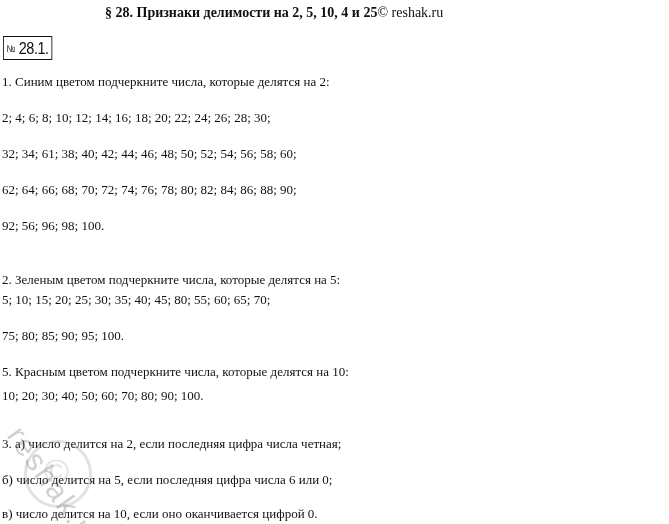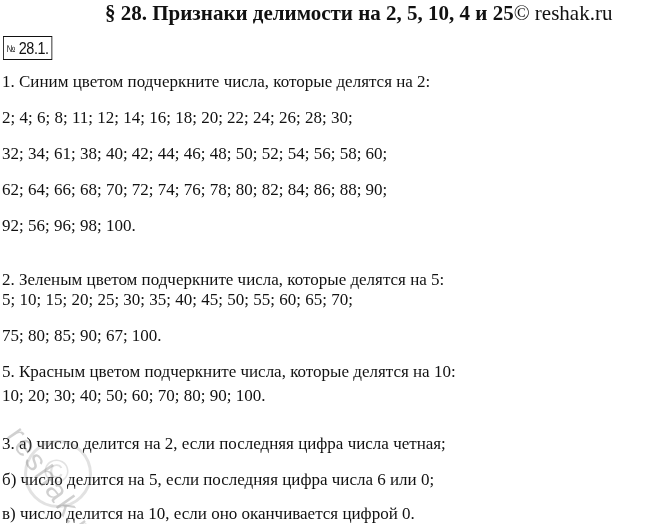--- a/index.html
+++ b/index.html
@@ -3,33 +3,33 @@
 <meta charset="utf-8">
 <style>
   html, body { margin: 0; padding: 0; background: #ffffff; }
   body {
     width: 669px; height: 524px; position: relative; overflow: hidden;
     font-family: "Liberation Serif", "DejaVu Serif", serif;
     color: #111111;
   }
   .title {
     position: absolute; left: 105px; top: 0px; width: 564px;
-    font-size: 21px; line-height: 26px; font-weight: bold; white-space: nowrap;
+    font-size: 14px; line-height: 26px; font-weight: bold; white-space: nowrap;
   }
   .title .copy { font-weight: normal; }
   .badge {
     position: absolute; left: 3px; top: 36px;
     border: 1.5px solid #111; padding: 1px 3px 0 3px;
     font-family: "Liberation Sans", "DejaVu Sans", sans-serif;
     font-size: 17px; line-height: 21px; letter-spacing: -0.5px;
     transform: scaleX(0.85); transform-origin: left center;
   }
   .badge .no { font-size: 10px; vertical-align: 2px; }
   .line {
-    position: absolute; left: 2px; font-size: 17px; line-height: 24px; white-space: nowrap;
+    position: absolute; left: 2px; font-size: 13px; line-height: 24px; white-space: nowrap;
   }
   .watermark {
     position: absolute; left: 10px; top: 380px; width: 120px; height: 140px;
     pointer-events: none;
   }
   .watermark .wm-text {
     position: absolute; left: 18px; top: 40px;
     font-family: "Liberation Sans", "DejaVu Sans", sans-serif;
     font-size: 30px; color: rgba(120,120,120,0.35);
     transform: rotate(55deg); transform-origin: left top;
@@ -51,28 +51,28 @@
 <div class="title">
   <span>§ 28. Признаки делимости на 2, 5, 10, 4 и 25</span><span class="copy">© reshak.ru</span>
 </div>
 
 <div class="badge">
   <span class="no">№</span>
   <span>28.1.</span>
 </div>
 
 <div class="line" style="top:70px">1.  Синим цветом подчеркните числа, которые делятся на 2:</div>
-<div class="line nums" style="top:106px">2;  4;  6;  8;  11;  12;  14;  16;  18;  20;  22;  24;  26;  28;  30;</div>
+<div class="line nums" style="top:106px">2;  4;  6;  8;  10;  12;  14;  16;  18;  20;  22;  24;  26;  28;  30;</div>
 <div class="line nums" style="top:142px">32;  34;  61;  38;  40;  42;  44;  46;  48;  50;  52;  54;  56;  58;  60;</div>
 <div class="line nums" style="top:178px">62;  64;  66;  68;  70;  72;  74;  76;  78;  80;  82;  84;  86;  88;  90;</div>
 <div class="line nums" style="top:214px">92;  56;  96;  98;  100.</div>
 
 <div class="line" style="top:268px">2.  Зеленым цветом подчеркните числа, которые делятся на 5:</div>
-<div class="line nums" style="top:288px">5;  10;  15;  20;  25;  30;  35;  40;  45;  50;  55;  60;  65;  70;</div>
-<div class="line nums" style="top:324px">75;  80;  85;  90;  67;  100.</div>
+<div class="line nums" style="top:288px">5;  10;  15;  20;  25;  30;  35;  40;  45;  80;  55;  60;  65;  70;</div>
+<div class="line nums" style="top:324px">75;  80;  85;  90;  95;  100.</div>
 
 <div class="line" style="top:360px">5.  Красным цветом подчеркните числа, которые делятся на 10:</div>
 <div class="line nums" style="top:384px">10;  20;  30;  40;  50;  60;  70;  80;  90;  100.</div>
 
 <div class="line" style="top:432px">3.  а) число делится на 2, если последняя цифра числа четная;</div>
 <div class="line" style="top:468px">б) число делится на 5, если последняя цифра числа 6 или 0;</div>
 <div class="line" style="top:502px">в) число делится на 10, если оно оканчивается цифрой 0.</div>
 
 <div class="watermark">
   <div class="wm-circle"></div>

